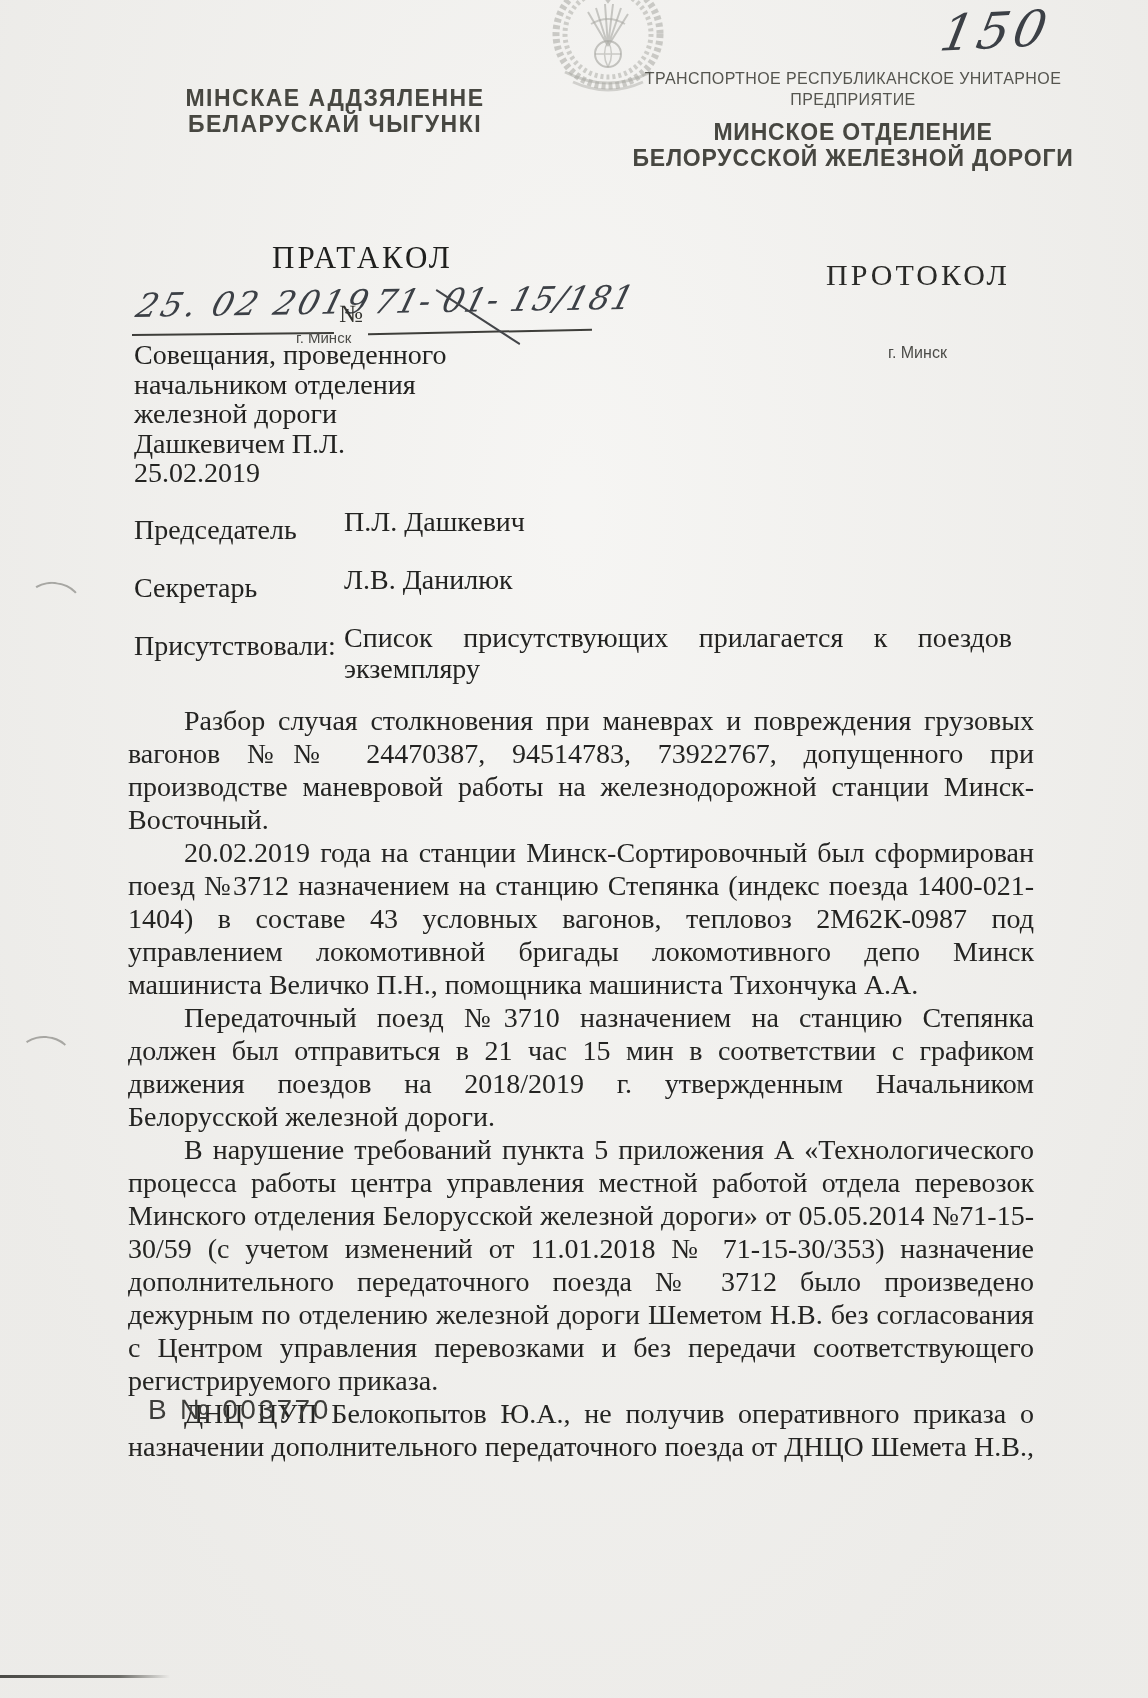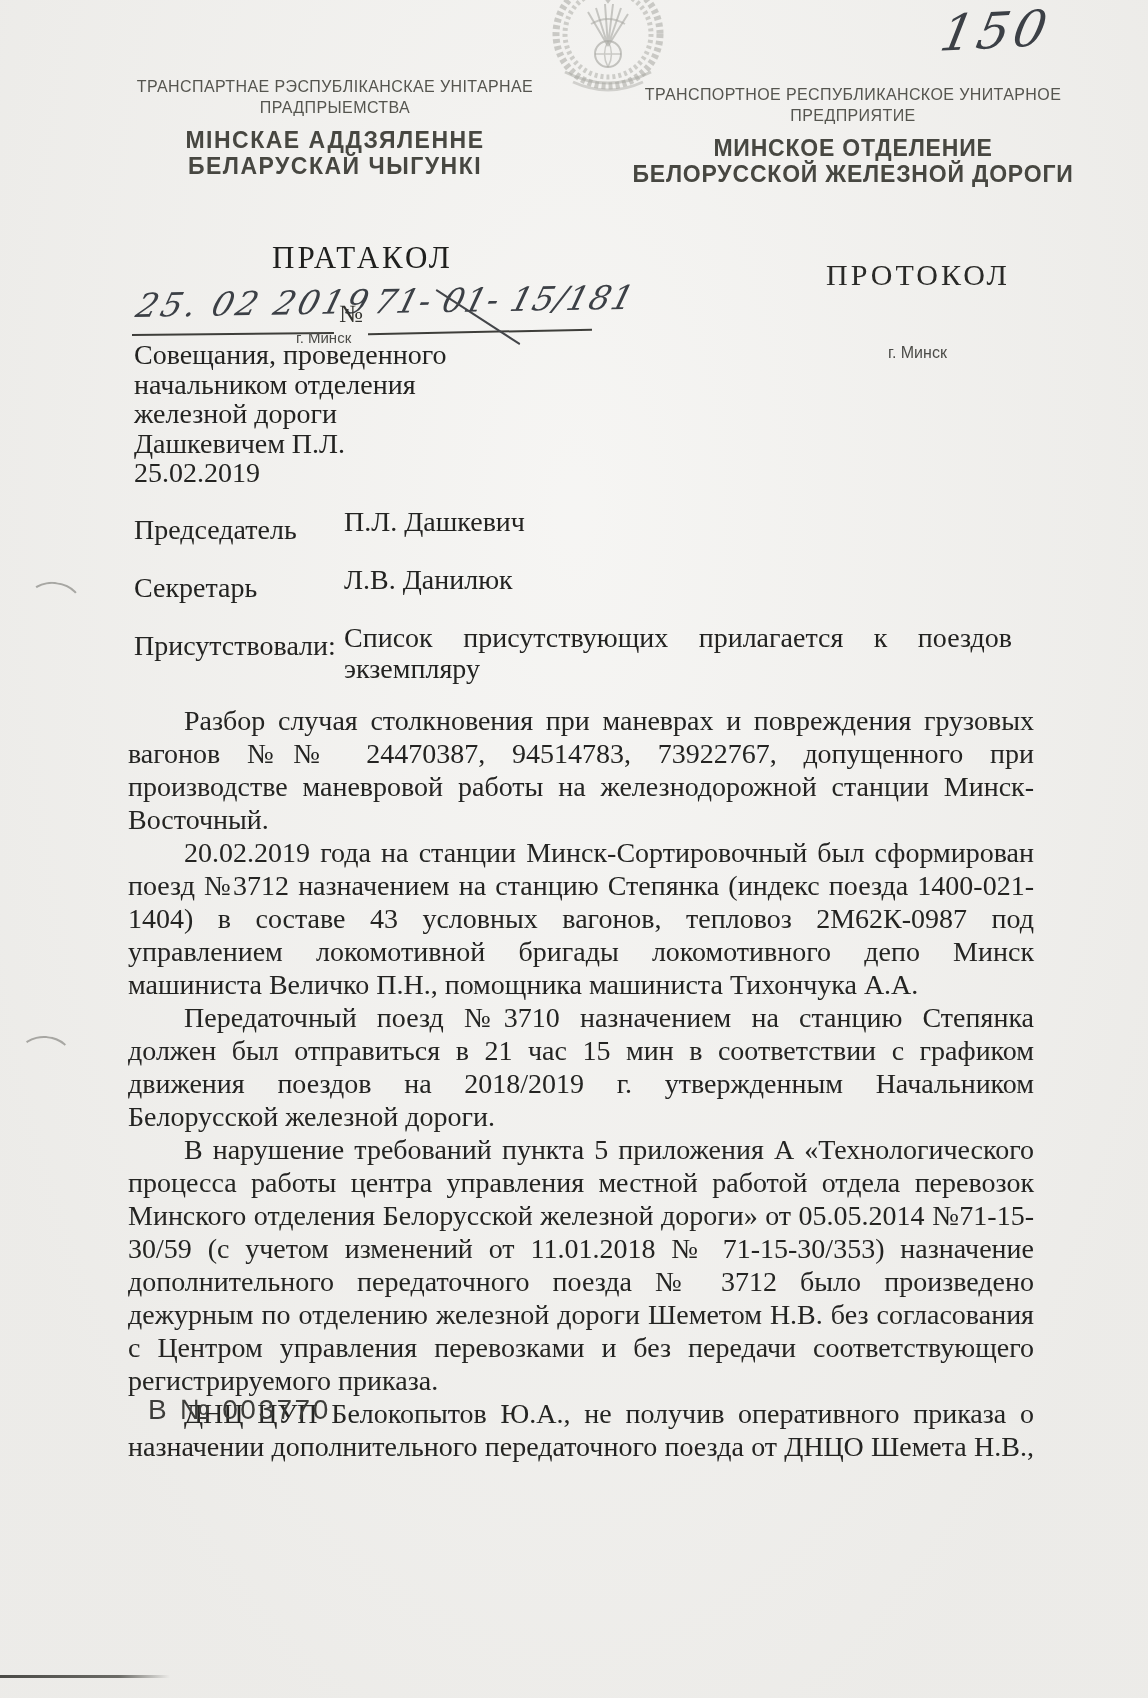--- a/index.html
+++ b/index.html
@@ -12,21 +12,21 @@
       #f1f0ed;
     overflow:hidden;
     font-family:"Liberation Serif", serif;
     color:#2b2b2b;
   }
   .prelines{white-space:pre-line;}
 
   
   .hdr{position:absolute;text-align:center;font-family:"Liberation Sans",sans-serif;}
   .hdr-left{left:100px;top:76px;width:470px;}
-  .hdr-right{left:628px;top:84px;width:450px;}
+  .hdr-right{left:628px;top:68px;width:450px;}
   .hdr .org{font-size:16px;line-height:21px;color:#55554f;letter-spacing:.4px;}
   .hdr .unit{margin-top:9px;font-size:23px;line-height:26px;font-weight:bold;color:#474741;letter-spacing:1.5px;}
   .hdr-right .unit{letter-spacing:.8px;}
 
   .emblem{position:absolute;left:543px;top:-6px;opacity:.75;}
 
   .hw{font-family:"DejaVu Serif",serif;font-style:italic;color:#3c4046;}
   .pagenum{position:absolute;left:942px;top:2px;font-size:50px;transform:skewX(-14deg) rotate(-3deg);letter-spacing:4px;}
 
   
@@ -71,22 +71,20 @@
   .arc2{left:18px;top:1036px;width:50px;height:38px;transform:rotate(4deg);}
   .bottom-line{position:absolute;left:0;top:1675px;width:170px;height:3px;
     background:linear-gradient(to right,#4a4a46,#6b6b66 70%,rgba(120,120,110,0));}
 </style>
 </head>
 <body>
 
 <div class="page">
 
   <div class="hdr hdr-left">
-    <div class="org prelines">ТРАНСПАРТНАЕ РЭСПУБЛІКАНСКАЕ УНІТАРНАЕ
-ПРАДПРЫЕМСТВА</div>
     <div class="unit prelines">МІНСКАЕ АДДЗЯЛЕННЕ
 БЕЛАРУСКАЙ ЧЫГУНКІ</div>
   </div>
 
   <div class="emblem">
     <svg width="130" height="106" viewBox="0 0 130 106">
       <g fill="none" stroke="#8f8f88">
         <circle cx="65" cy="40" r="52" stroke-width="7" stroke-dasharray="4 3" opacity=".55"></circle>
         <circle cx="65" cy="40" r="43" stroke-width="5" stroke-dasharray="3 3" opacity=".5"></circle>
         <path d="M65 52 L45 18 M65 52 L53 14 M65 52 L62 10 M65 52 L70 10 M65 52 L78 14 M65 52 L85 20" stroke-width="2" opacity=".6"></path>

